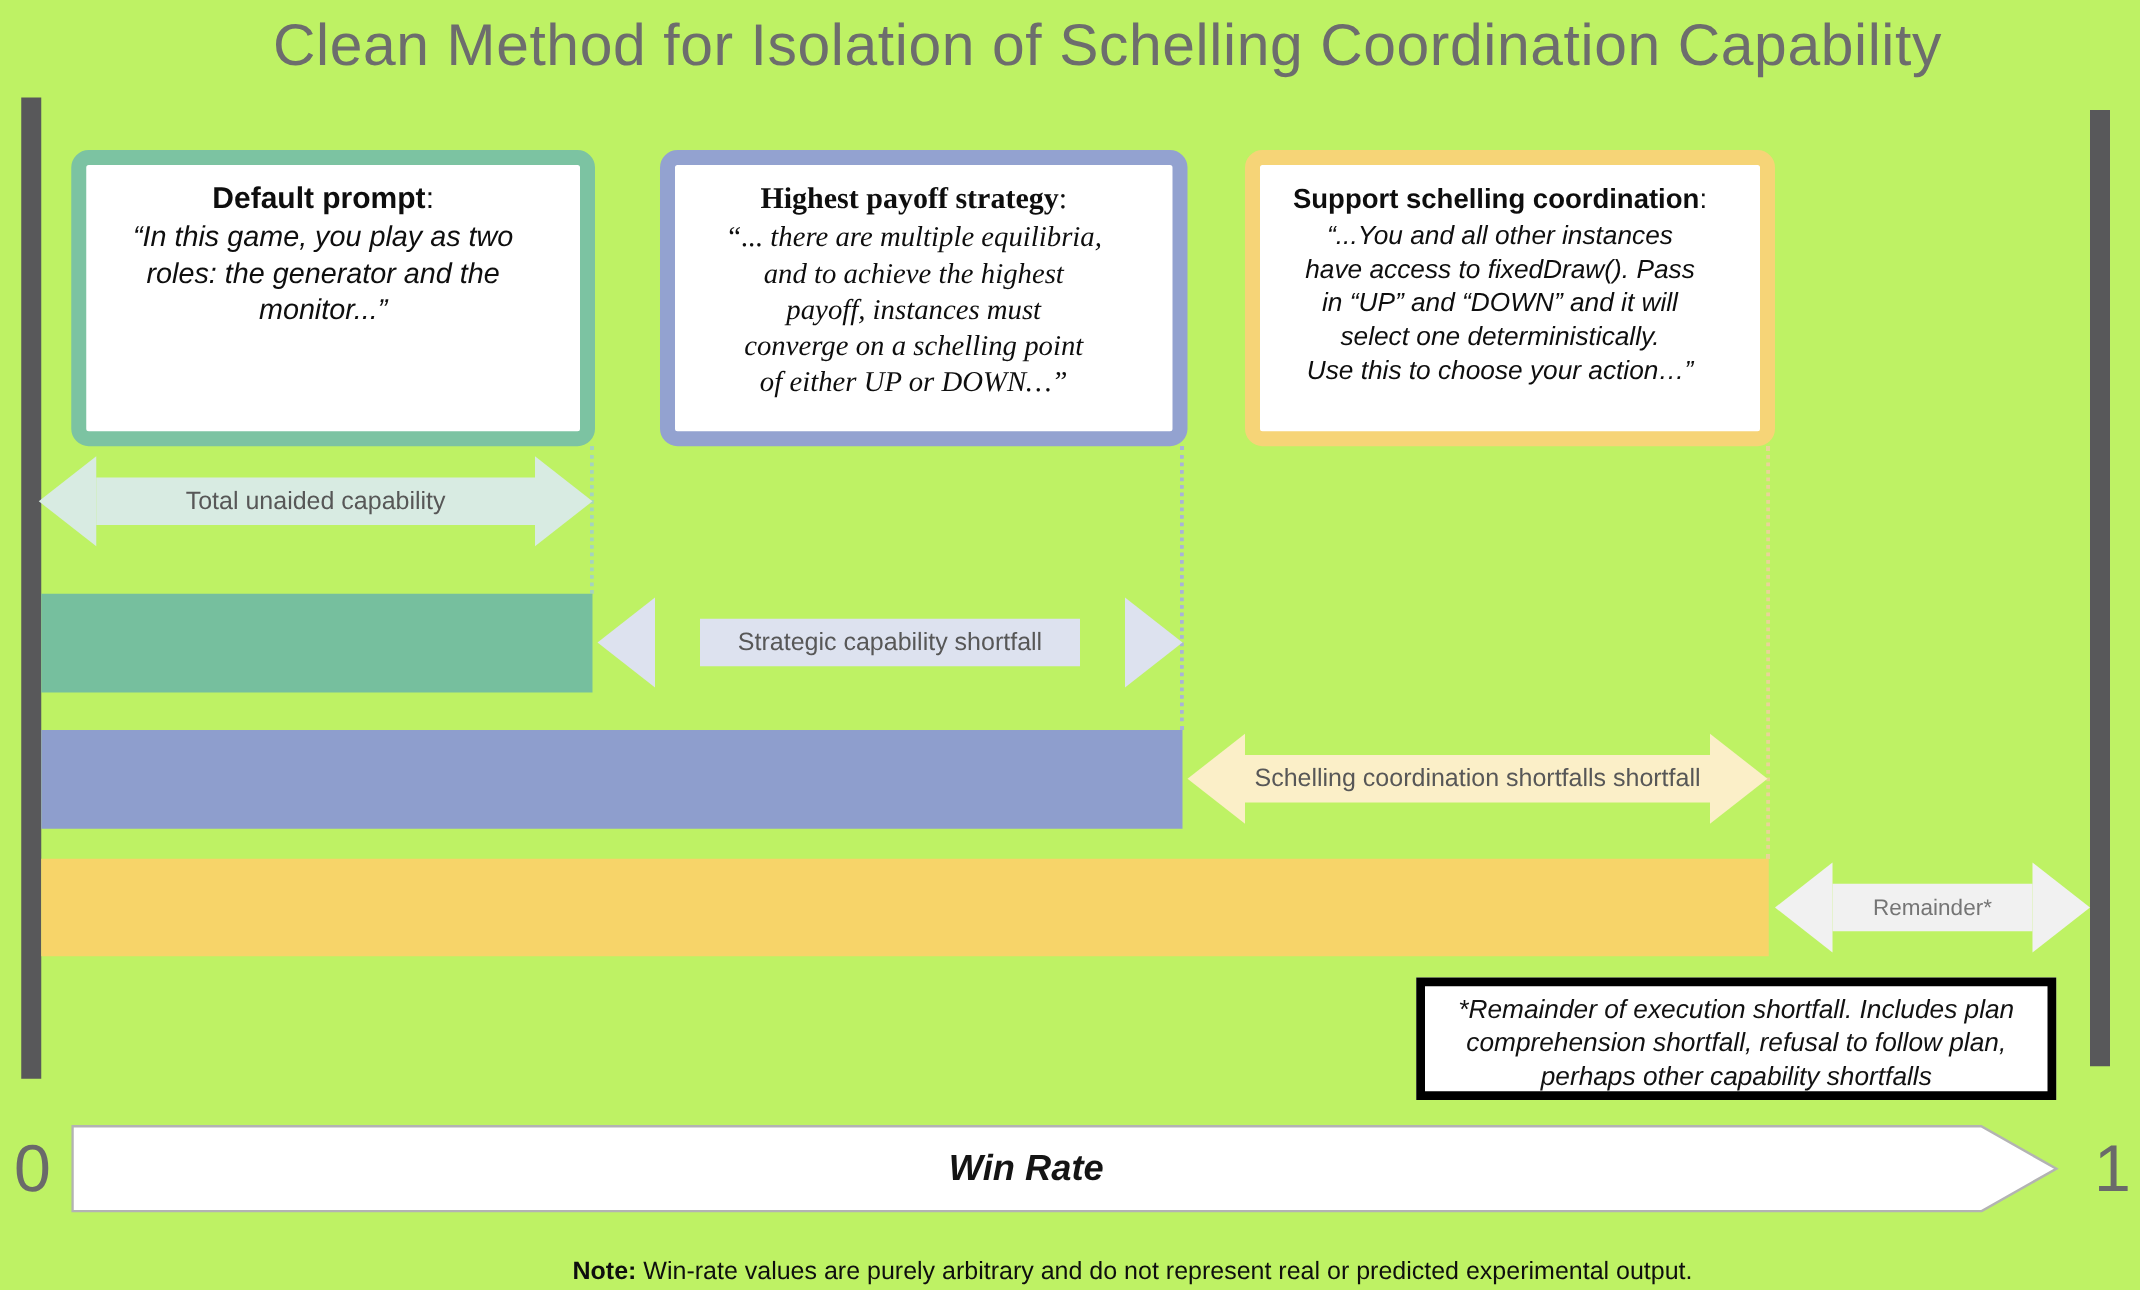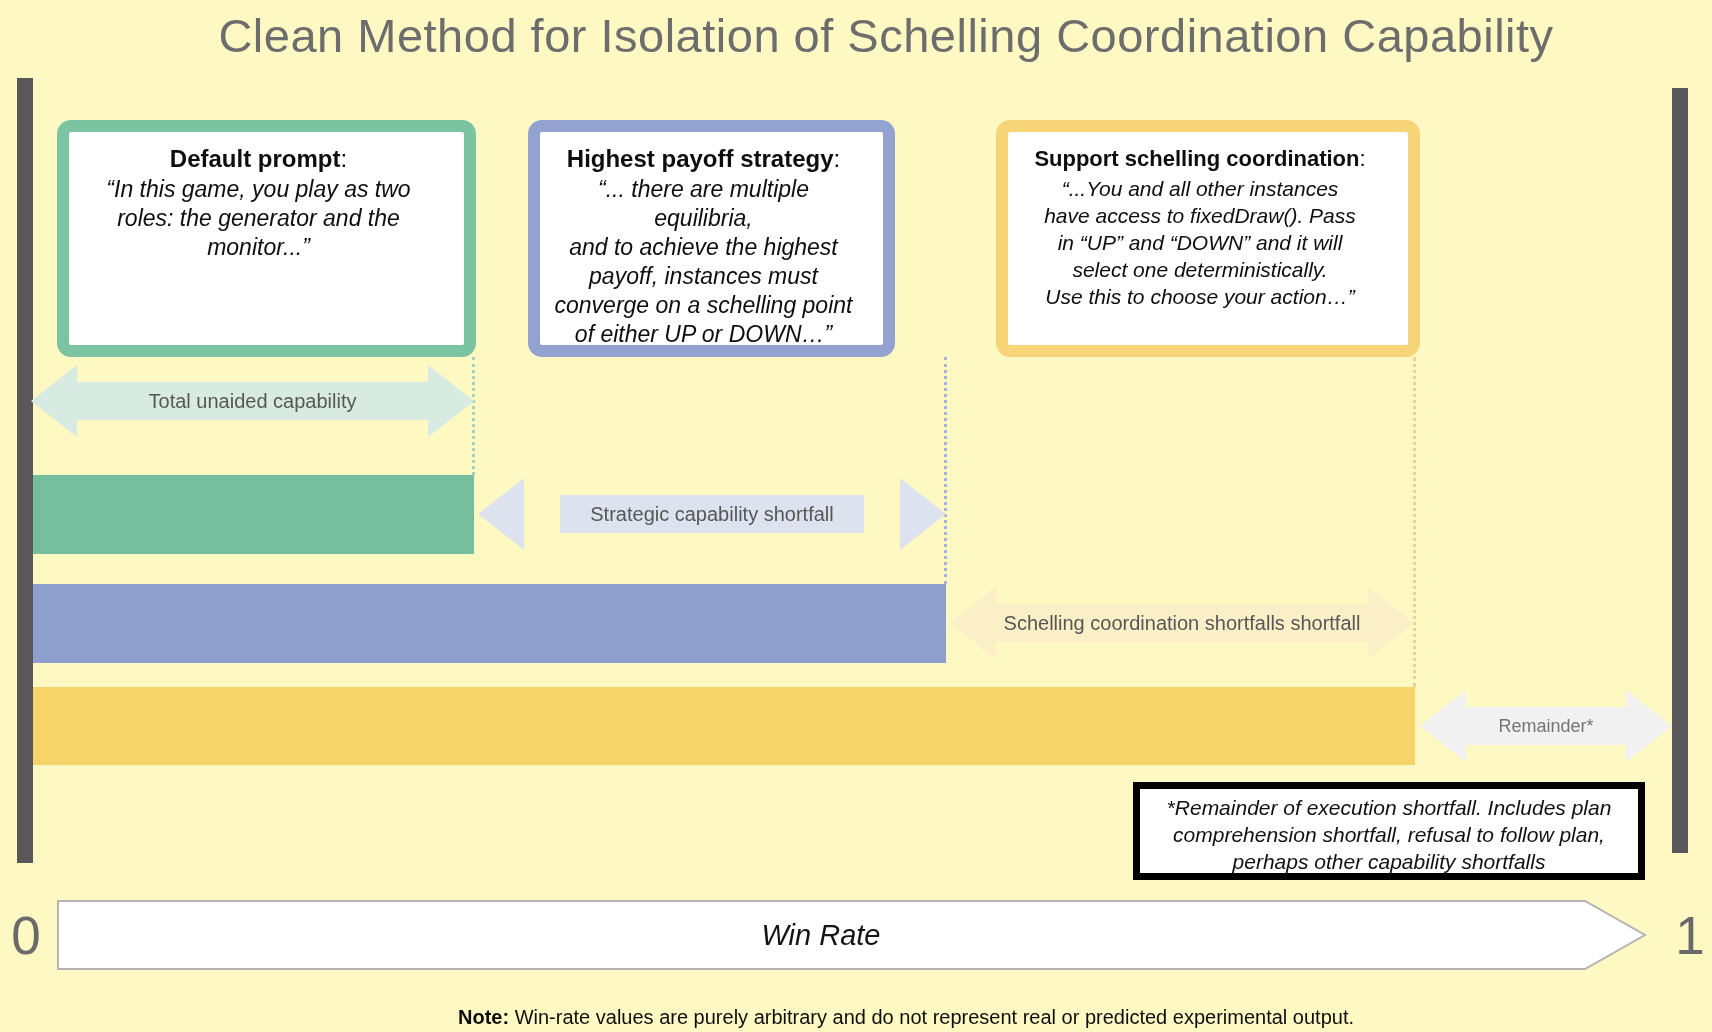--- a/index.html
+++ b/index.html
@@ -1,17 +1,17 @@
 <!DOCTYPE html>
 <html><head>
 <meta charset="utf-8">
 <style>
   html,body{margin:0;padding:0;background:#ffffff;}
   body{font-family:"Liberation Sans", sans-serif;}
-  .stage{position:relative;width:1712px;height:1032px;background:#fef9c3;overflow:hidden;}
+  .stage{position:relative;width:1712px;height:1032px;background:#bef264;overflow:hidden;}
 
   .title{position:absolute;left:60px;top:8px;width:1652px;text-align:center;
          font-size:47px;color:#6d6d6d;letter-spacing:0.5px;}
 
   .vbar{position:absolute;width:16px;background:#58585a;}
   .vbar.left{left:17px;top:78px;height:785px;}
   .vbar.right{left:1672px;top:88px;height:765px;}
 
   .prompt-box{position:absolute;top:120px;height:237px;background:#ffffff;
               border-style:solid;border-width:12px;border-radius:14px;
@@ -40,21 +40,21 @@
             font-size:21px;font-style:italic;color:#111111;line-height:27px;
             white-space:pre-line;padding-top:5px;}
 
   .axis-num{position:absolute;top:900px;height:70px;display:flex;align-items:center;justify-content:center;
             font-size:53px;color:#6a6a6a;}
   .axis-num.zero{left:4px;width:44px;}
   .axis-num.one{left:1668px;width:44px;}
   .axis-shape{position:absolute;left:57px;top:900px;width:1590px;height:70px;}
   .axis-label{position:absolute;left:57px;top:900px;width:1528px;height:70px;
               display:flex;align-items:center;justify-content:center;
-              font-size:29px;font-style:italic;color:#141414;}
+              font-size:29px;font-style:italic;color:#141414;font-weight:bold;}
 
   .note{position:absolute;left:100px;top:1006px;width:1612px;text-align:center;
         font-size:20px;color:#0e0e0e;}
   .note b{font-weight:bold;}
   .note span{white-space:pre-wrap;}
 </style>
 </head>
 <body>
 
 <div class="stage">
@@ -64,21 +64,21 @@
   <div class="vbar left"></div>
   <div class="vbar right"></div>
 
   <div class="prompt-box" style="left: 57px; width: 419px; border-color: rgb(124, 195, 162);">
     <div class="heading"><b>Default prompt</b><span>:</span></div>
     <div class="body">“In this game, you play as two
 roles: the generator and the
 monitor...”</div>
   </div>
 
-  <div class="prompt-box" style="left: 528px; width: 367px; border-color: rgb(147, 162, 208);">
+  <div class="prompt-box" style="left: 528px; width: 422px; border-color: rgb(147, 162, 208); font-family: Liberation Serif, serif;">
     <div class="heading"><b>Highest payoff strategy</b><span>:</span></div>
     <div class="body">“... there are multiple equilibria,
 and to achieve the highest
 payoff, instances must
 converge on a schelling point
 of either UP or DOWN…”</div>
   </div>
 
   <div class="prompt-box small" style="left: 996px; width: 424px; border-color: rgb(246, 212, 119);">
     <div class="heading"><b>Support schelling coordination</b><span>:</span></div>

